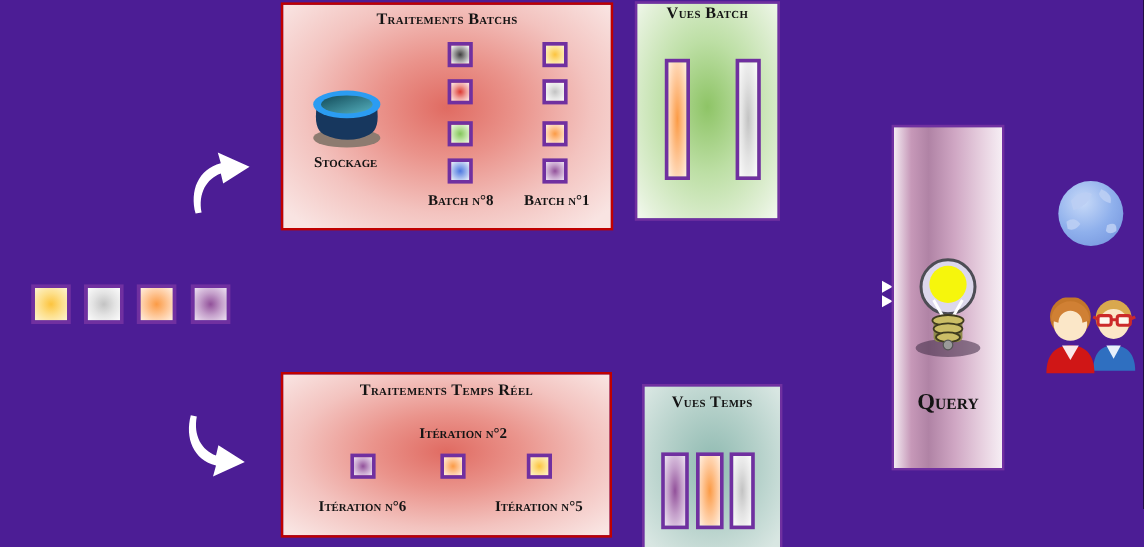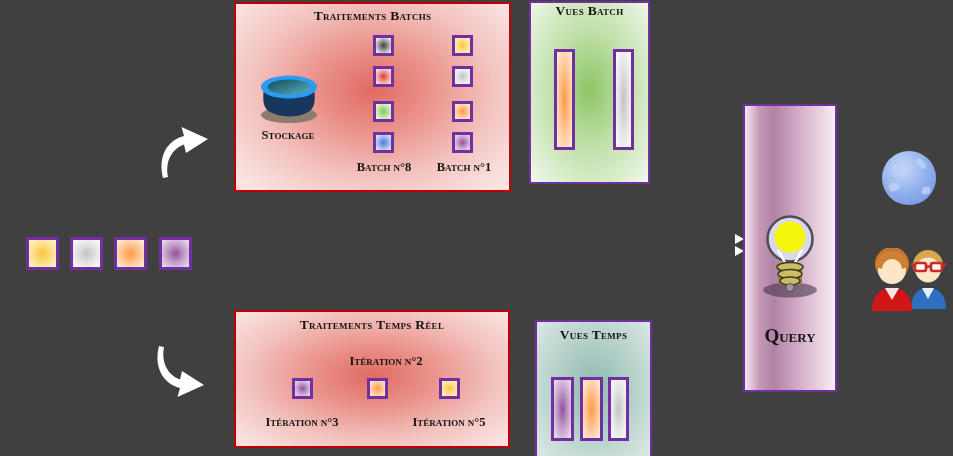--- a/index.html
+++ b/index.html
@@ -1,17 +1,17 @@
 <!DOCTYPE html>
 <html><head>
 <meta charset="utf-8">
 <style>
   html,body{margin:0;padding:0;background:#000;}
   #canvas{
-    position:relative;width:953px;height:456px;background:#404040;overflow:hidden;
+    position:relative;width:953px;height:456px;background:#4c1d95;overflow:hidden;
     font-family:"Liberation Serif","DejaVu Serif",serif;color:#111;
   }
   .abs{position:absolute;}
   .box{position:absolute;box-sizing:border-box;}
   .sc{font-variant:small-caps;font-weight:bold;color:#141414;}
   .title{position:absolute;left:0;right:0;text-align:center;font-size:13.5px;letter-spacing:.3px;}
   .lbl{position:absolute;font-size:12.5px;text-align:center;white-space:nowrap;}
 
   
   .red-border{border:2px solid #c00000;}
@@ -93,21 +93,21 @@
   </div>
 
   <div class="box red-border rt-bg" style="left:234px;top:310px;width:276px;height:138px;">
     <div class="title sc" style="top:5px;">Traitements Temps Réel</div>
     <div class="lbl sc" style="left:100px;top:42px;width:100px;">Itération n°2</div>
 
     <div class="sq c-purple" style="left:56px;top:66px;"></div>
     <div class="sq c-orange" style="left:131px;top:66px;"></div>
     <div class="sq c-yellow" style="left:203px;top:66px;"></div>
 
-    <div class="lbl sc" style="left:14px;top:103px;width:104px;">Itération n°3</div>
+    <div class="lbl sc" style="left:14px;top:103px;width:104px;">Itération n°6</div>
     <div class="lbl sc" style="left:161px;top:103px;width:104px;">Itération n°5</div>
   </div>
 
   <div class="box purple-border vrt-bg" style="left:535px;top:308px;width:117px;height:140px;">
     <div class="title sc" style="top:5px;line-height:16px;">
       <div>Vues Temps</div>
     </div>
     <div class="bar c-purple" style="left:14px;top:55px;width:23px;height:64px;"></div>
     <div class="bar c-orange" style="left:43px;top:55px;width:23px;height:64px;"></div>
     <div class="bar c-white" style="left:71px;top:55px;width:21px;height:64px;"></div>

